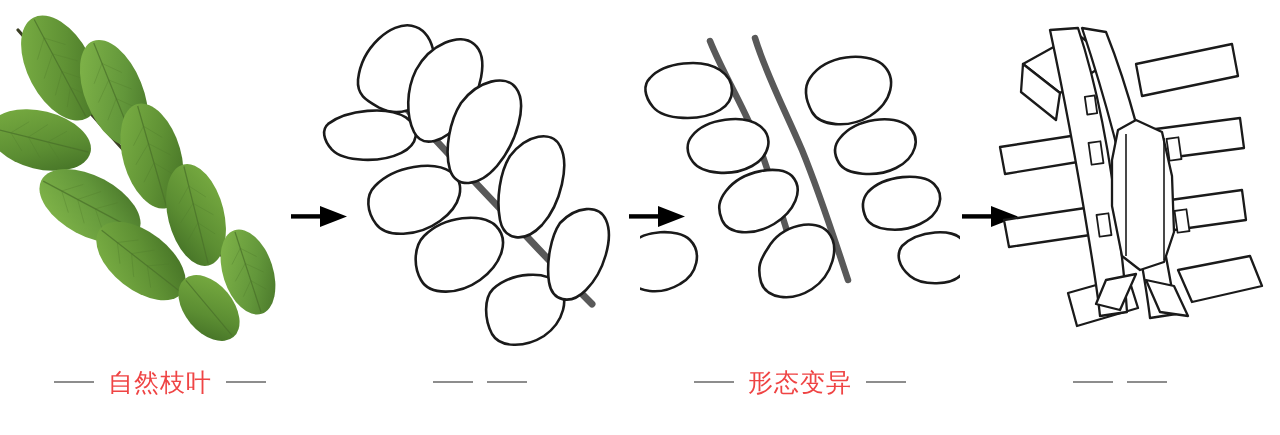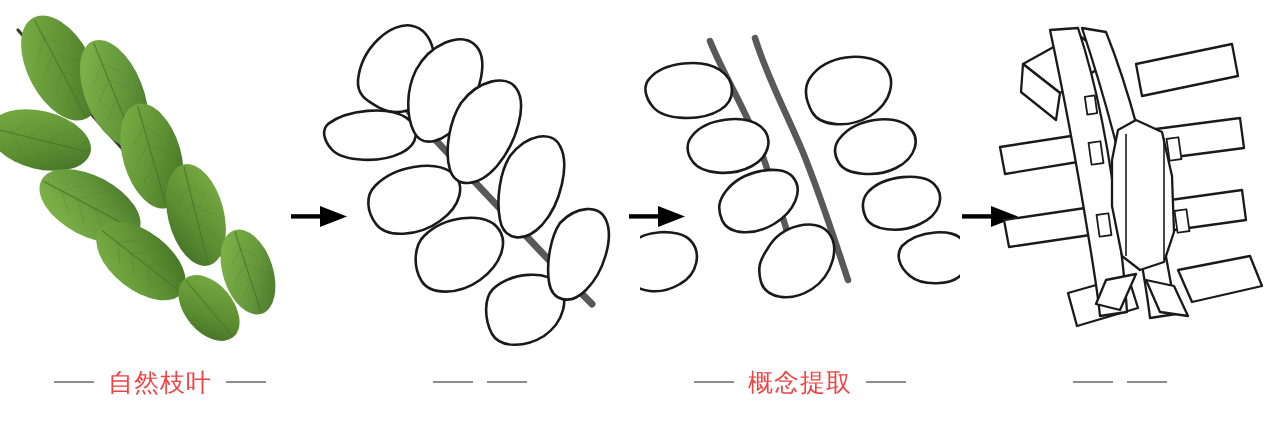--- a/index.html
+++ b/index.html
@@ -225,21 +225,21 @@
           <path d="M170,70 C186,46 226,44 242,56 C258,70 252,94 230,108 C208,121 180,118 172,104 C165,91 164,79 170,70 Z"></path>
           <path d="M200,130 C216,110 254,106 268,118 C282,130 276,150 256,160 C236,170 206,167 199,155 C193,145 194,137 200,130 Z"></path>
           <path d="M228,184 C244,167 282,164 294,176 C306,188 300,207 280,216 C259,226 232,222 226,210 C221,199 222,191 228,184 Z"></path>
           <path d="M262,238 C278,222 314,220 322,232 L322,266 C312,278 282,278 270,268 C258,258 256,246 262,238 Z"></path>
           <path d="M-8,236 C2,222 38,220 50,232 C62,244 58,266 40,276 C20,288 -4,284 -10,272 L-10,248 Z"></path>
         </g>
       </svg>
     </div>
     <div class="panel-label">
       <span class="rule"></span>
-      <span class="label-text">概念提取</span>
+      <span class="label-text">形态变异</span>
       <span class="rule"></span>
     </div>
   </div>
 
   <div class="arrow arrow-3">
     <svg viewBox="0 0 56 30" xmlns="http://www.w3.org/2000/svg">
       <g>
         <rect x="0" y="12.2" width="33" height="4.4" fill="#000"></rect>
         <path d="M29,4 L56,14.4 L29,25 Z" fill="#000"></path>
       </g>

